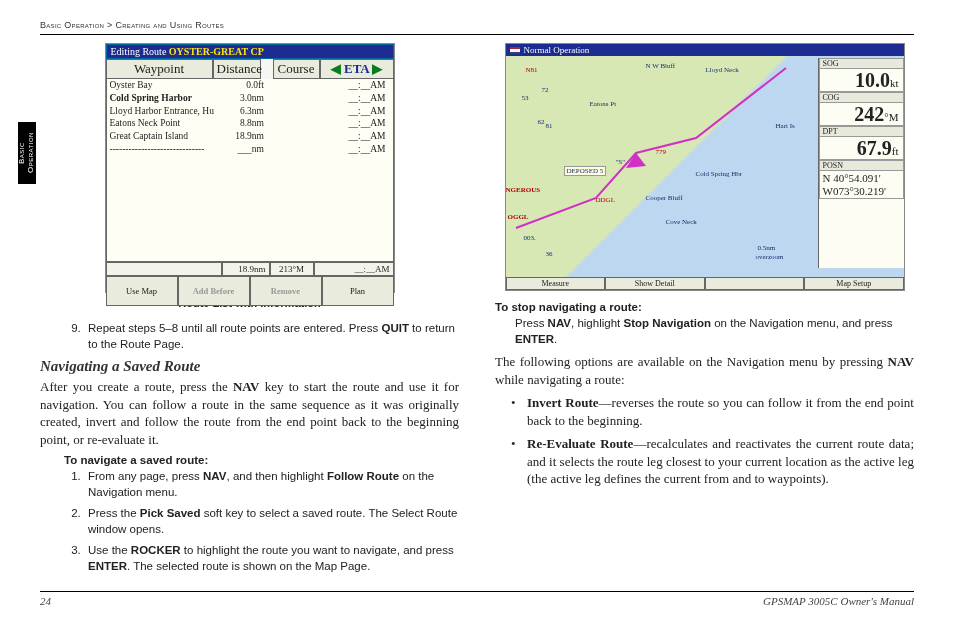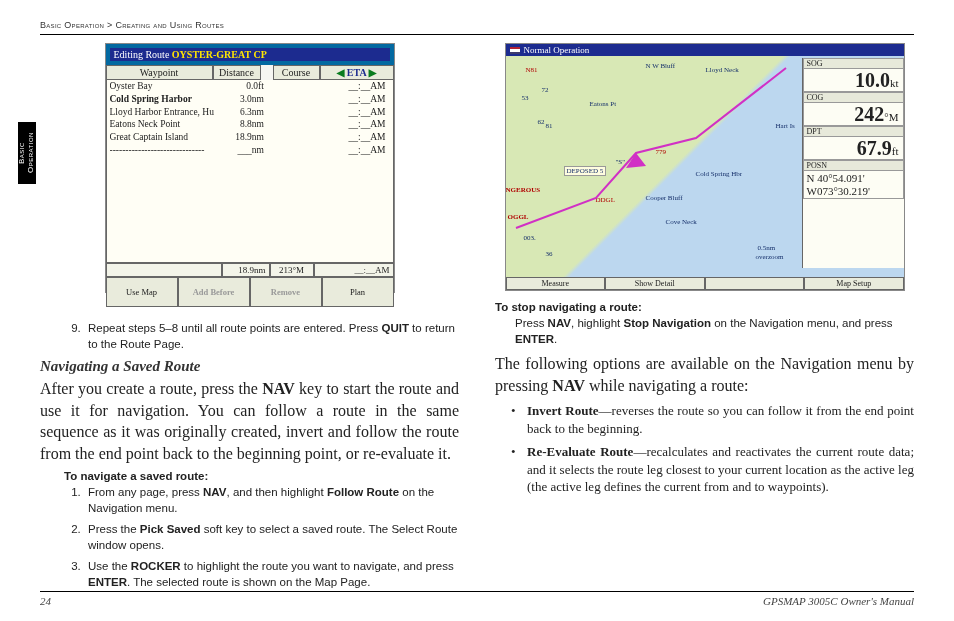--- a/index.html
+++ b/index.html
@@ -65,24 +65,24 @@
     width: 290px;
     height: 250px;
     margin: 0 auto;
     background:#f6f6f2;
   }
   .rl-title {
     background:#1c2b8f;
     color:#fff;
     font-size:10px;
     padding:1px 4px;
-    border:4px solid #0369a1;
+    border:1px solid #0369a1;
   }
   .rl-title .y { color:#ffe600; font-weight:bold; }
-  .rl-headrow { display:flex; font-size:10px;justify-content:space-between; }
+  .rl-headrow { display:flex; font-size:13px;justify-content:space-between; }
   .rl-headrow > div { border:1px solid #666; background:#e9ebdc; padding:1px 3px; text-align:center; }
   .rl-h-wp { flex:1.5; text-align:left; }
   .rl-h-dist { width:48px; }
   .rl-h-course { width:47px;margin-left:12px; }
   .rl-h-eta { flex:1; background:#fff; position:relative; color:#1c2b8f; font-weight:bold;}
   .rl-h-eta .arrow-l, .rl-h-eta .arrow-r { color:#0a7c1f; font-weight:bold; }
   .rl-body { background:#fffef5; font-size:9.5px; height:182px; border-left:1px solid #666; border-right:1px solid #666; position:relative; }
   .rl-row { display:flex; padding:0 3px; line-height:1.35; }
   .rl-row .wp { flex:1.5; white-space:nowrap; overflow:hidden; }
   .rl-row .dist { width:48px; text-align:right; padding-right:4px;}
@@ -105,36 +105,36 @@
   .screenshot.mapshot {
     width: 400px;
     height: 248px;
     margin: 0 auto 10px;
     background: linear-gradient(135deg,#d8e8b5 0%, #d8e8b5 45%, #bcd7ef 46%, #bcd7ef 100%);
     overflow:hidden;
   }
   .map-title { background:#1c2b8f; color:#fff; font-size:9px; padding:1px 4px; display:flex; align-items:center; gap:4px;}
   .map-title .flag { width:10px; height:7px; background:linear-gradient(#b22234 33%,#fff 33% 66%,#3c3b6e 66%); display:inline-block;}
   .map-right {
-    position:absolute; right:0; top:14px; width:102px; height:210px;
+    position:absolute; right:0; top:14px; width:86px; height:210px;
     background:#fdfdf4; border-left:1px solid #666; font-family:'Times New Roman',serif;
   }
   .map-right .lbl { font-size:8px; background:#e7e9da; border:1px solid #999; padding:0 3px;}
   .map-right .val { font-size:20px; font-weight:bold; text-align:right; padding:1px 4px; border:1px solid #999; border-top:none; line-height:1; font-family: 'Times New Roman', serif;}
   .map-right .val .unit { font-size:11px; font-weight:normal;}
   .map-right .posn { font-size:11px; text-align:left; padding:1px 3px; border:1px solid #999; border-top:none; line-height:1.15;}
   .map-soft { position:absolute; bottom:0; left:0; right:0; display:flex; font-size:8px;}
   .map-soft > div { flex:1; border:1px solid #666; background:#e9ebdc; text-align:center; padding:1px 0;}
   .map-land {
     position:absolute; left:0; top:14px; width:306px; height:210px; overflow:hidden;
   }
   .map-label { position:absolute; font-size:7px; color:#16306b; white-space:nowrap;}
 
   
-  .body-text p { font-size: 16px; line-height: 1.35; margin-bottom: 6px; text-align: justify;}
+  .body-text p { font-size: 13px; line-height: 1.35; margin-bottom: 6px; text-align: justify;}
   ol.steps { list-style: decimal; padding-left: 44px; font-family: Arial, sans-serif; font-size:11.5px; line-height:1.35; }
   ol.steps li { margin-bottom:6px; padding-left:4px;}
   h3.sect {
     font-family: Georgia, serif;
     font-style: italic;
     font-weight: bold;
     font-size: 15px;
     color: #333;
     margin: 6px 0 3px;
   }

